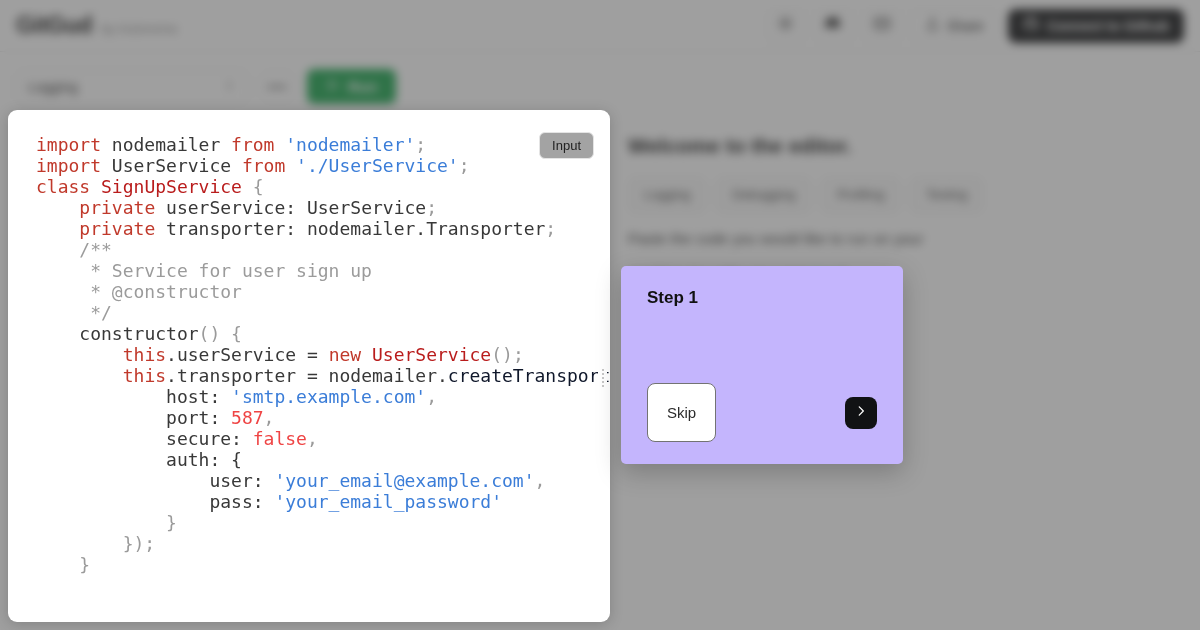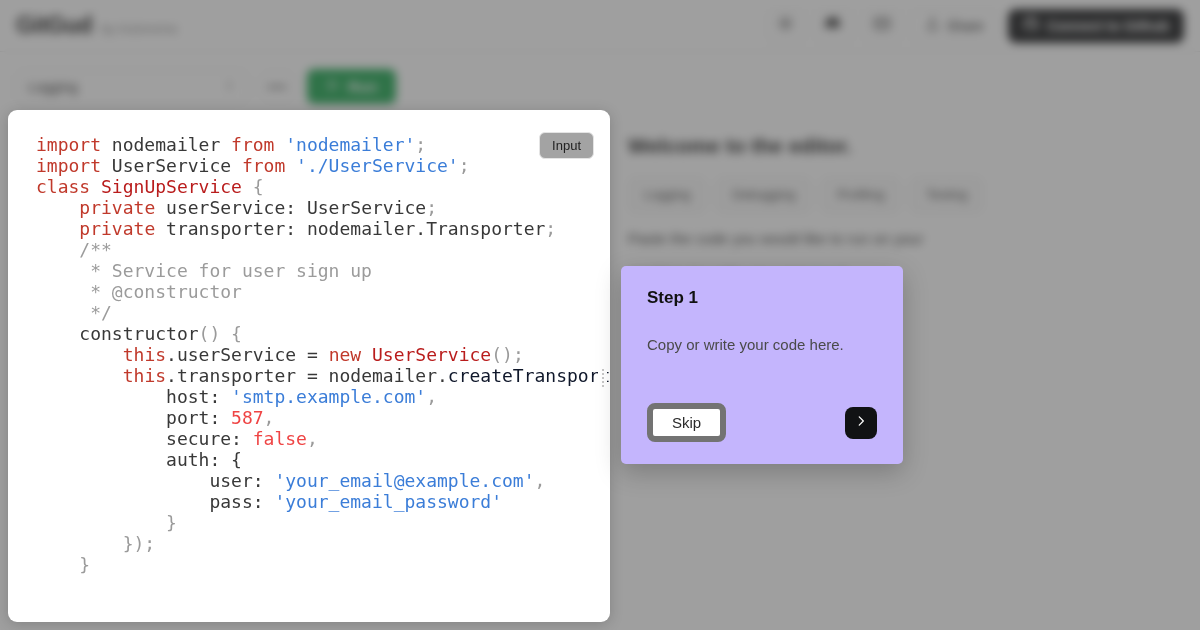--- a/index.html
+++ b/index.html
@@ -115,21 +115,21 @@
   .popover {
     position: absolute; left: 621px; top: 266px; width: 282px; height: 198px;
     background: #c4b5fd; border-radius: 5px; padding: 22px 26px;
     box-shadow: 0 8px 26px rgba(0,0,0,0.22);
     display: flex; flex-direction: column;
   }
   .pop-title { font-size: 17px; font-weight: 700; color: #111; }
   .pop-body { margin-top: 26px; font-size: 15px; color: #4a4a4a; line-height: 1.4; }
   .pop-foot { margin-top: auto; display: flex; align-items: center; justify-content: space-between; }
   .skip-btn {
-    padding: 5px 19px; border: 6px solid #737373; border-radius: 8px;
+    padding: 20px 19px; border: 1px solid #737373; border-radius: 8px;
     background: #fff; font-size: 15px; color: #2a2a2a;
   }
   .next-btn {
     width: 32px; height: 32px; border-radius: 8px; background: #111214;
     display: flex; align-items: center; justify-content: center; color: #fff;
   }
 </style>
 </head>
 <body>
 
@@ -233,21 +233,20 @@
       <i></i>
         <i></i>
         <i></i>
         <i></i>
         <i></i>
     </div>
   </div>
 
   <div class="popover">
     <div class="pop-title">Step 1</div>
-    <div class="pop-body">Copy or write your code here.</div>
     <div class="pop-foot">
       <div class="skip-btn">Skip</div>
       <div class="next-btn">
         <span>
           <svg width="14" height="14" viewBox="0 0 24 24" fill="none" stroke="#ffffff" stroke-width="2.2" stroke-linecap="round" stroke-linejoin="round">
             <path d="M9 5l7 7-7 7"></path>
           </svg>
         </span>
       </div>
     </div>

